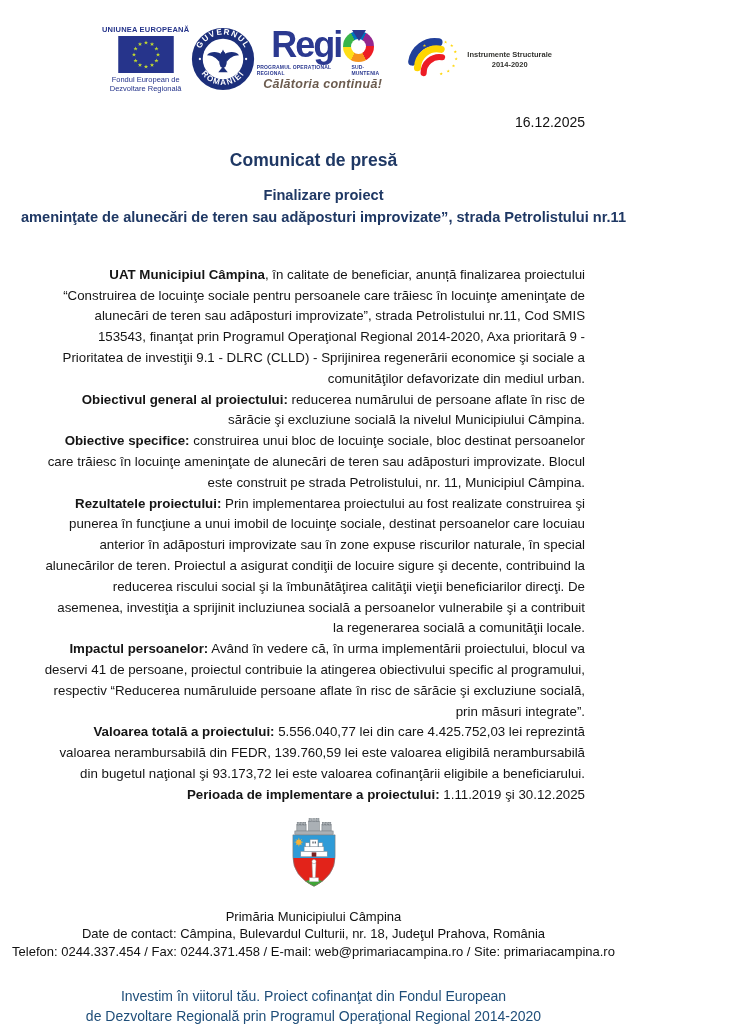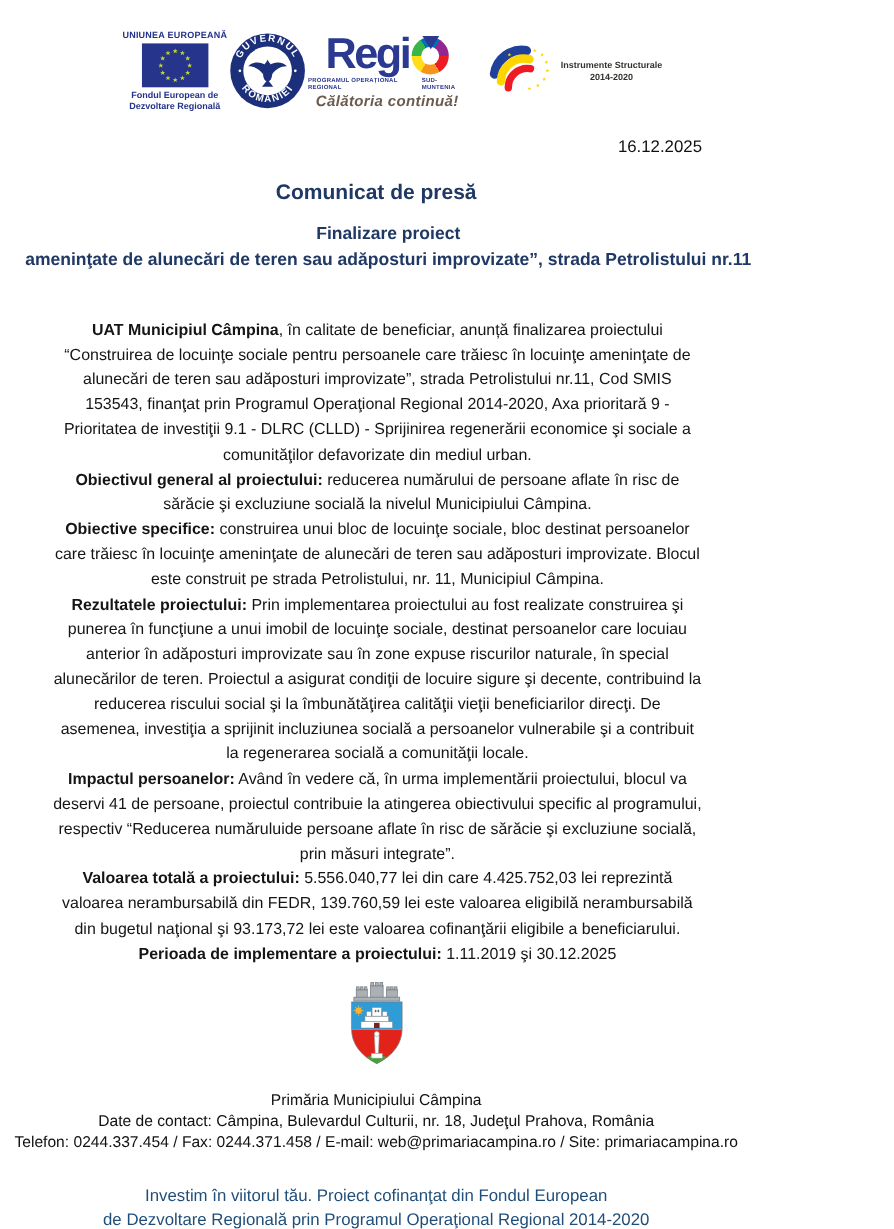--- a/index.html
+++ b/index.html
@@ -14,21 +14,21 @@
   .page { width: 627px; height: 1024px; padding-top: 22px; }
 
   
   .logo-row {
     display: flex; align-items: center; justify-content: space-between;
     padding: 0 75px 0 102px; height: 74px;
   }
   .logo-block { display: flex; flex-direction: column; align-items: center; }
   .eu-caption-top { font-size: 7.5px; font-weight: bold; color: #24338A; letter-spacing: .2px; margin-bottom: 2px; }
   .eu-flag { width: 56px; height: 37px; display: block; }
-  .eu-caption-bot { font-size: 7.5px; font-weight: 700; color: #24338A; text-align: center; line-height: 1.25; margin-top: 2px; }
+  .eu-caption-bot { font-size: 7.5px; font-weight: 400; color: #24338A; text-align: center; line-height: 1.25; margin-top: 2px; }
 
   .gov-seal { width: 66px; height: 66px; display: block; }
 
   .regio { display: flex; flex-direction: column; align-items: center; width: 132px; }
   .regio-row { display: flex; align-items: center; }
   .regio-word {
     font-size: 36px; font-weight: 800; color: #2B3990;
     letter-spacing: -2px; line-height: 1; font-family: "Liberation Sans", sans-serif;
   }
   .regio-wheel {
@@ -57,21 +57,21 @@
 
   
   .date-line { text-align: right; padding-right: 42px; margin-top: 18px; font-size: 14px; color: #111; }
   .h1 { text-align: center; margin-top: 20px; font-size: 17.5px; font-weight: bold; color: #1F3864; }
   .h2 { text-align: center; margin-top: 14px; font-size: 14.6px; font-weight: bold; color: #1F3864; line-height: 1.5; padding-left: 20px; }
 
   
   .body-text {
     margin: 36px 42px 0 44px;
     font-size: 13.3px; line-height: 20.8px; color: #151515;
-    text-align: center;
+    text-align: right;
   }
   .body-text p { margin: 0; }
   .body-text .b { font-weight: bold; }
 
   
   .crest-wrap { display: flex; justify-content: center; margin-top: 10px; }
   .crest-wrap svg { width: 66px; height: 84px; }
 
   
   .contact { text-align: center; margin-top: 8px; font-size: 13px; line-height: 17.5px; color: #111; }

